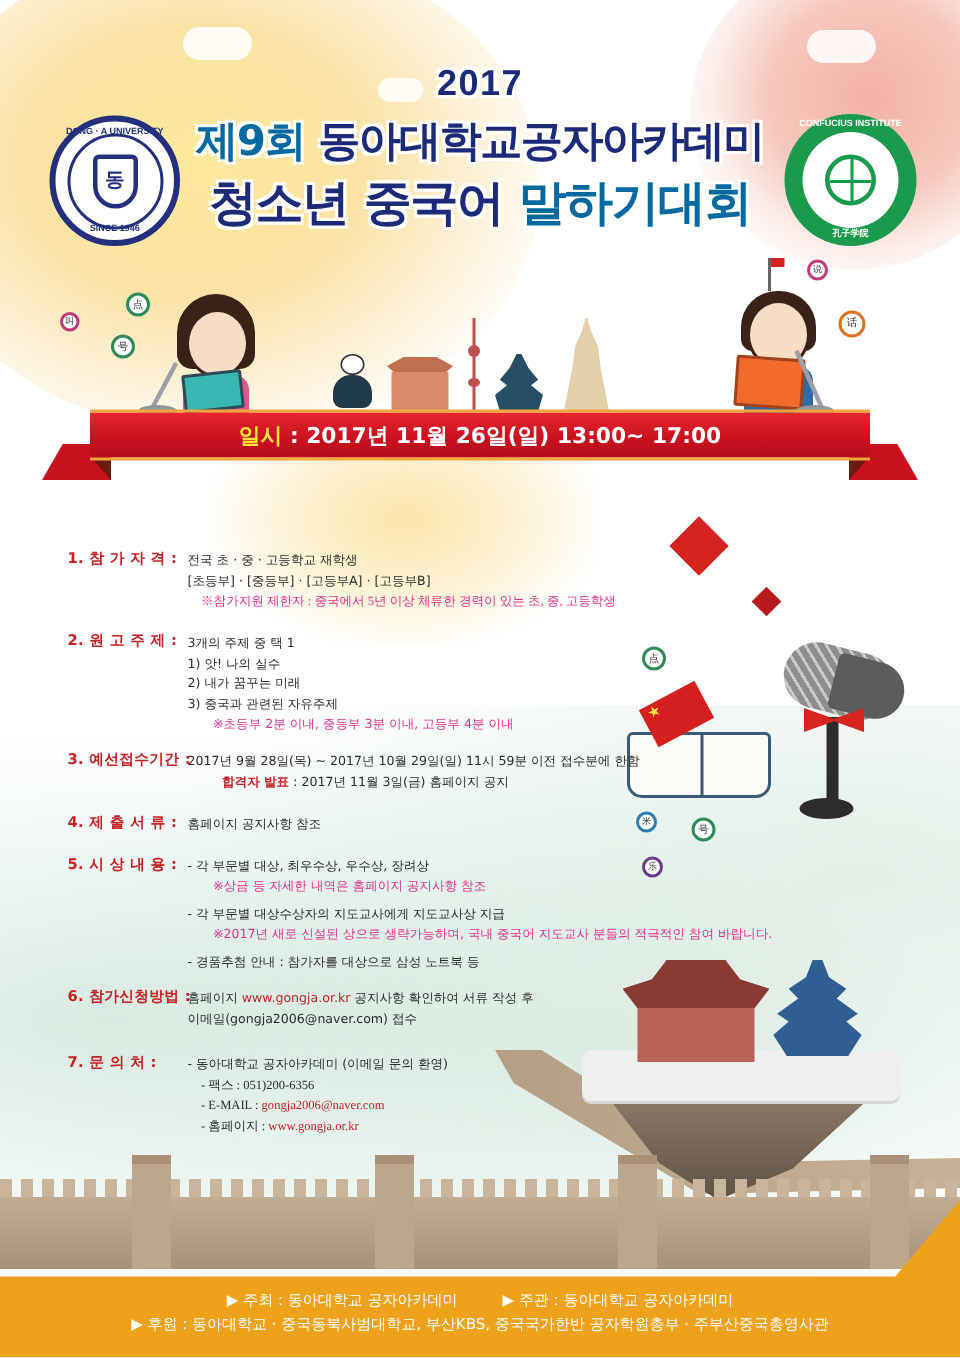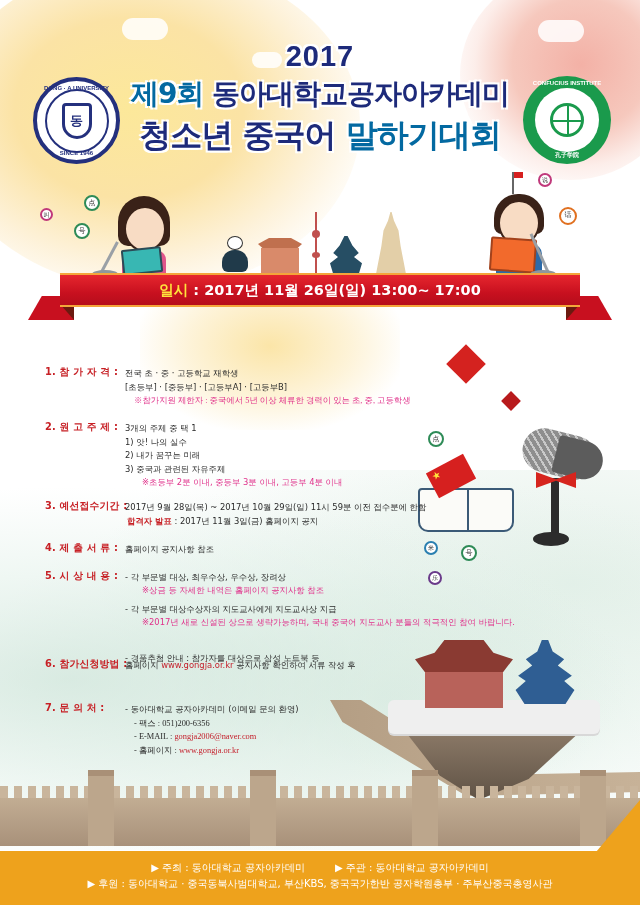--- a/index.html
+++ b/index.html
@@ -28,21 +28,21 @@
     background:
       radial-gradient(ellipse at 15% 55%, rgba(190,220,205,0.55) 0%, rgba(215,235,225,0.4) 35%, rgba(255,255,255,0) 65%),
       radial-gradient(ellipse at 60% 60%, rgba(205,228,215,0.6) 0%, rgba(225,240,232,0.35) 40%, rgba(255,255,255,0) 70%),
       radial-gradient(ellipse at 85% 30%, rgba(200,225,210,0.5) 0%, rgba(255,255,255,0) 55%);
   }
   .cloud { position: absolute; width: 46px; height: 22px; border-radius: 12px; background: rgba(255,255,255,0.85); }
 
   
   .header { position: absolute; left: 0; top: 40px; width: 640px; text-align: center; }
   .year {
-    font-family: "Liberation Sans", sans-serif; font-weight: bold; font-size: 29px;
+    font-family: "Liberation Sans", sans-serif; font-weight: bold; font-size: 24px;
     color: #1d2a7a; letter-spacing: 1px; line-height: 32px;
     text-shadow: -2px -2px 0 #fff, 2px -2px 0 #fff, -2px 2px 0 #fff, 2px 2px 0 #fff, 0 2px 0 #fff;
   }
   .title1 {
     margin-top: 4px; font-weight: bold; font-size: 28px; line-height: 36px; letter-spacing: -1px;
     text-shadow: -2px -2px 0 #fff, 2px -2px 0 #fff, -2px 2px 0 #fff, 2px 2px 0 #fff;
   }
   .title2 {
     margin-top: 2px; font-weight: bold; font-size: 32px; line-height: 42px; letter-spacing: -1px;
     text-shadow: -2px -2px 0 #fff, 2px -2px 0 #fff, -2px 2px 0 #fff, 2px 2px 0 #fff;
@@ -335,50 +335,51 @@
       <span class="line">2) 내가 꿈꾸는 미래</span>
       <span class="line">3) 중국과 관련된 자유주제</span>
       <span class="line note indent2">※초등부 2분 이내, 중등부 3분 이내, 고등부 4분 이내</span>
     </div>
   </div>
 
   <div class="sec" style="top:134px;">
     <span class="sec-label">3. 예선접수기간 :</span>
     <div class="sec-body">
       <span class="line">2017년 9월 28일(목) ~ 2017년 10월 29일(일) 11시 59분 이전 접수분에 한함</span>
-      <span class="line" style="padding-left:2px;">
+      <span class="line" style="padding-left:2px;margin-left:21px;">
         <span class="bold-red">합격자 발표</span><span> : 2017년 11월 3일(금) 홈페이지 공지</span>
       </span>
     </div>
   </div>
 
   <div class="sec" style="top:176px;">
     <span class="sec-label">4. 제 출 서 류 :</span>
     <div class="sec-body">
       <span class="line">홈페이지 공지사항 참조</span>
     </div>
   </div>
 
   <div class="sec" style="top:204px;">
     <span class="sec-label">5. 시 상 내 용 :</span>
     <div class="sec-body" style="line-height:13px;">
       <span class="line">- 각 부문별 대상, 최우수상, 우수상, 장려상</span>
       <span class="line note indent2" style="margin-bottom:6px;">※상금 등 자세한 내역은 홈페이지 공지사항 참조</span>
       <span class="line">- 각 부문별 대상수상자의 지도교사에게 지도교사상 지급</span>
-      <span class="line note indent2" style="margin-bottom:23px;">※2017년 새로 신설된 상으로 생략가능하며, 국내 중국어 지도교사 분들의 적극적인 참여 바랍니다.</span>
+      <span class="line note indent2" style="margin-bottom:6px;">※2017년 새로 신설된 상으로 생략가능하며, 국내 중국어 지도교사 분들의 적극적인 참여 바랍니다.</span>
       <span class="line">- 경품추첨 안내 : 참가자를 대상으로 삼성 노트북 등</span>
     </div>
   </div>
 
   <div class="sec" style="top:292px;">
     <span class="sec-label">6. 참가신청방법 :</span>
     <div class="sec-body">
       <span class="line">
         <span>홈페이지 </span><a class="link">www.gongja.or.kr</a><span> 공지사항 확인하여 서류 작성 후</span>
       </span>
+      <span class="line">이메일(gongja2006@naver.com) 접수</span>
     </div>
   </div>
 
   <div class="sec" style="top:336px;">
     <span class="sec-label">7. 문    의    처 :</span>
     <div class="sec-body">
       <span class="line">- 동아대학교 공자아카데미 (이메일 문의 환영)</span>
       <span class="line indent1">- 팩스 : 051)200-6356</span>
       <span class="line indent1">
         <span>- E-MAIL : </span><a class="link">gongja2006@naver.com</a>

